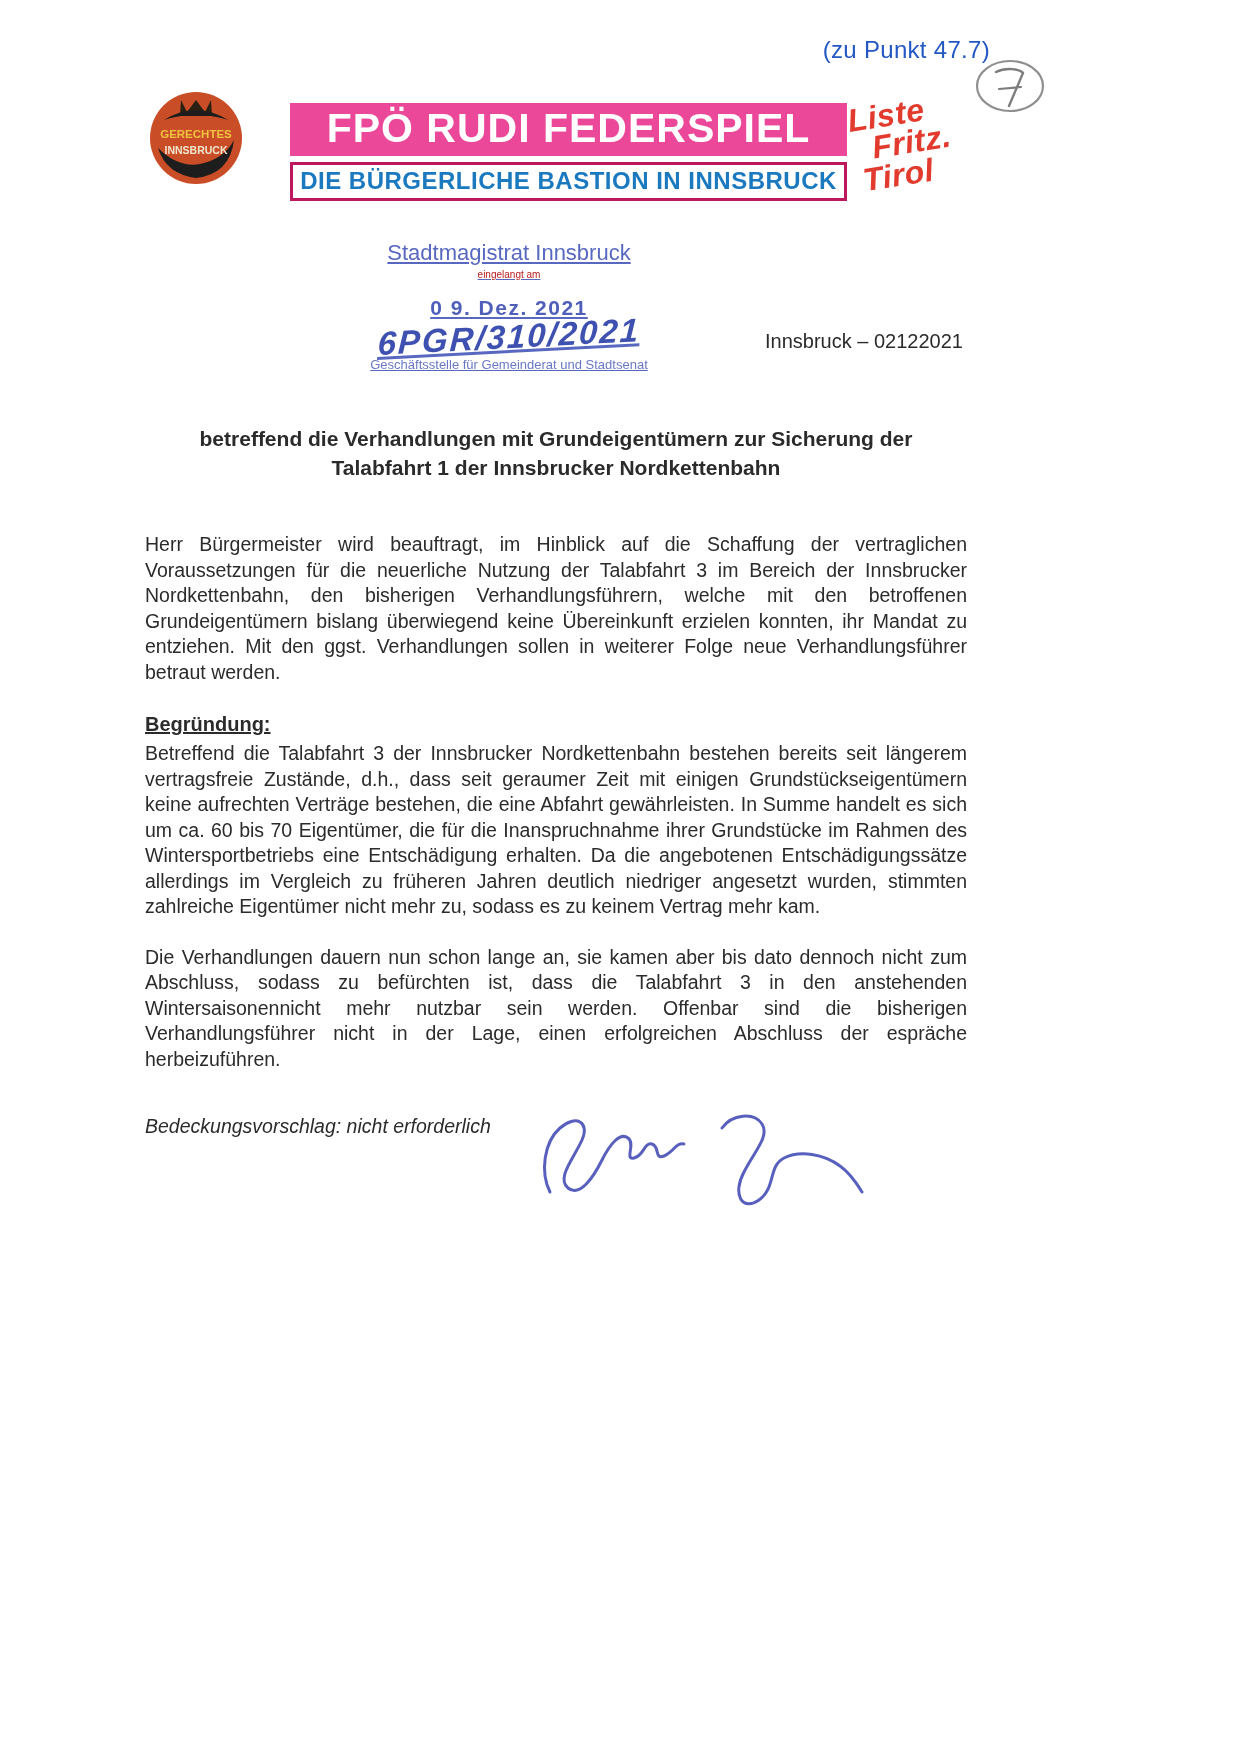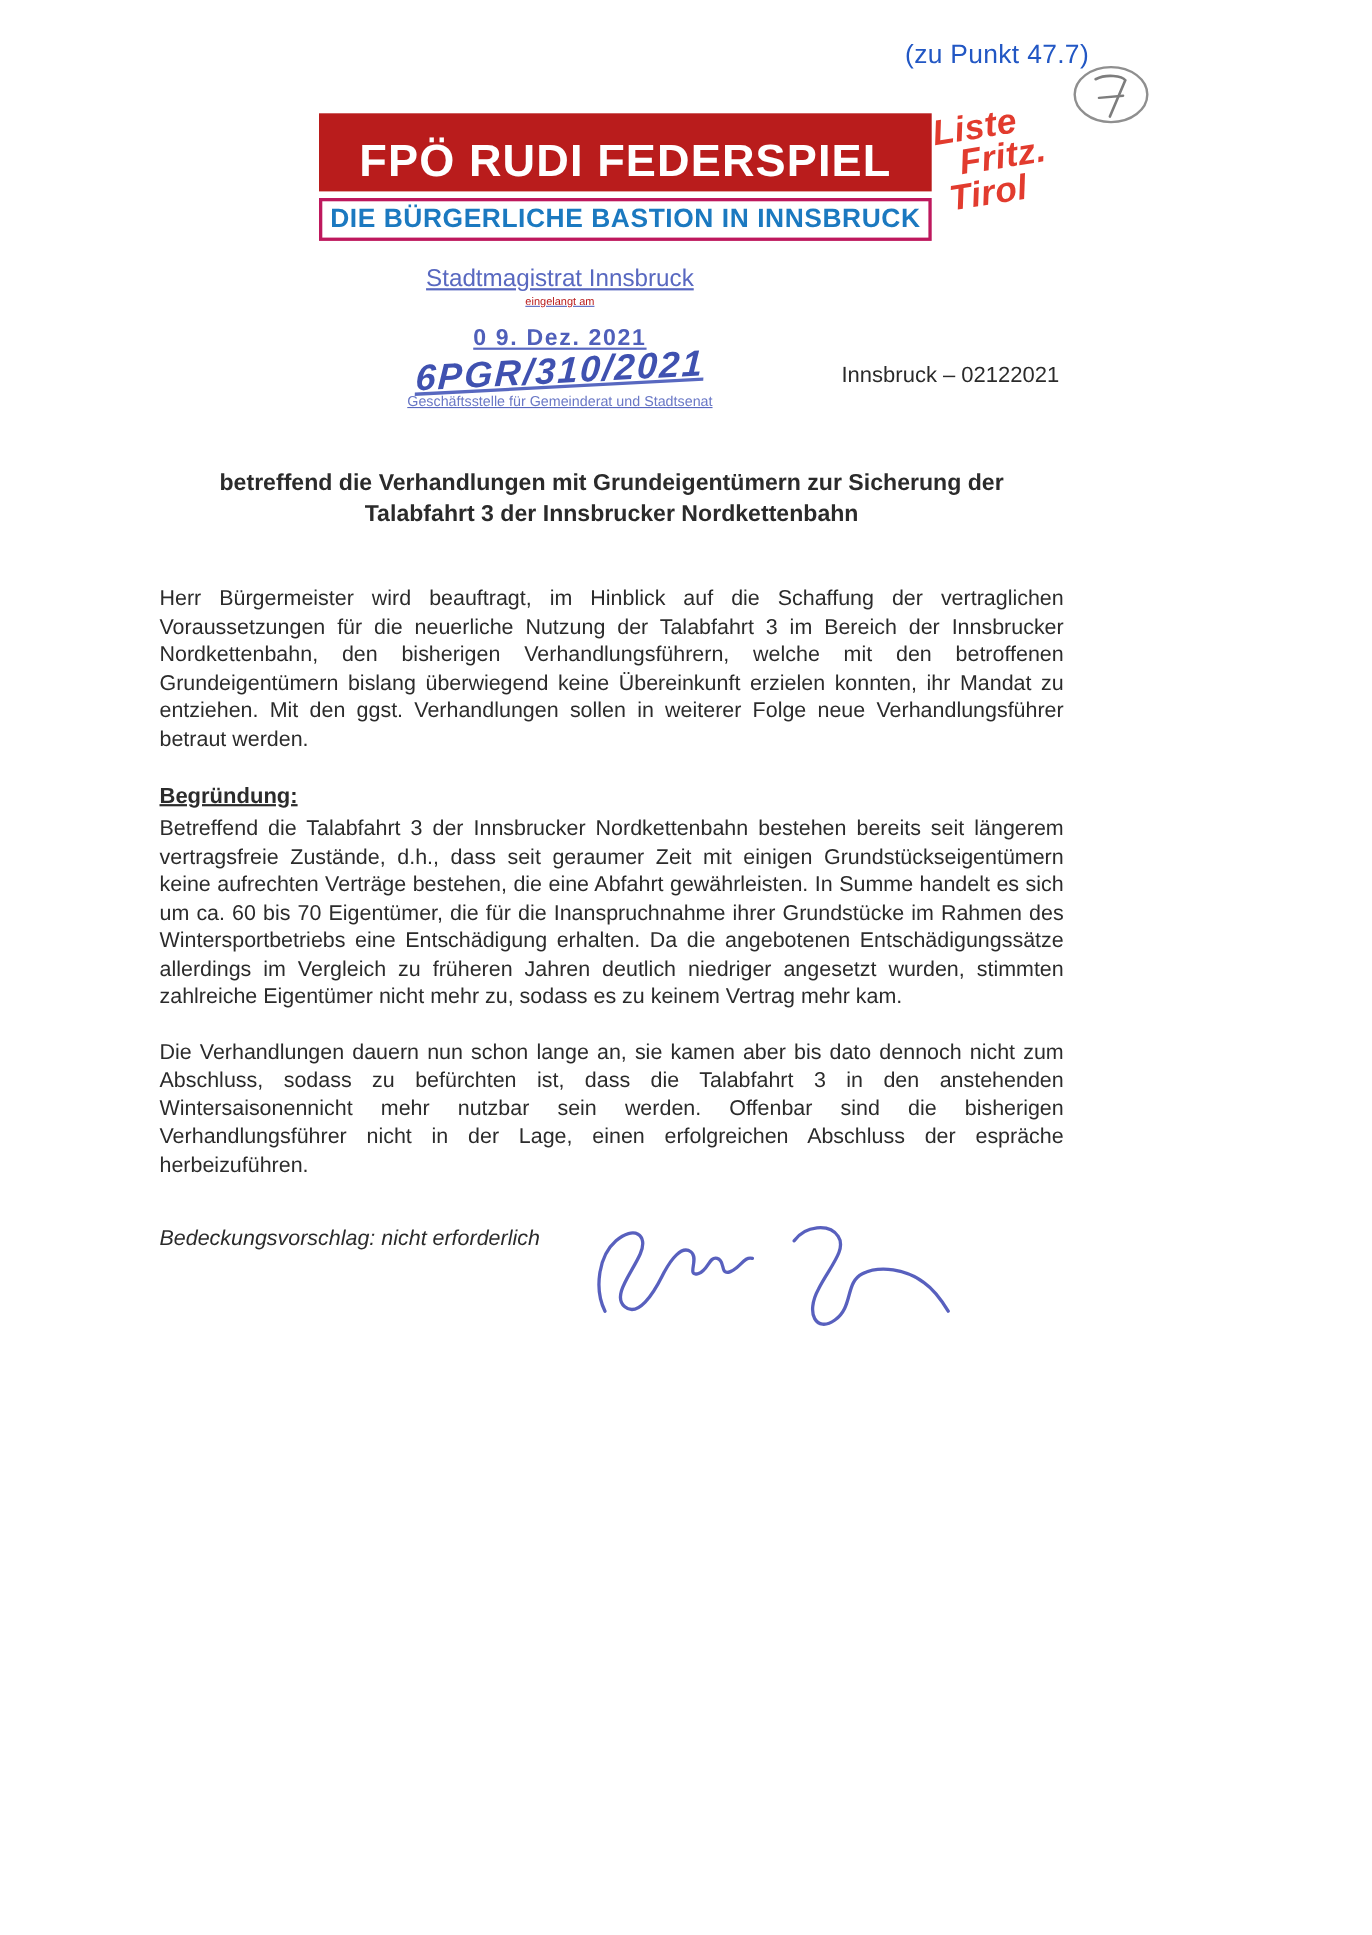--- a/index.html
+++ b/index.html
@@ -16,23 +16,23 @@
     font-size:24px; color:#2257c4; letter-spacing:0.3px;
   }
 
   
   .hand-circle { position:absolute; top:56px; left:972px; }
 
   
   .logo { position:absolute; top:86px; left:148px; width:96px; height:120px; }
   .banner { position:absolute; top:103px; left:290px; width:557px; }
   .banner-title {
-    background:#b91c1c; color:#ffffff; font-weight:bold;
+    background:#ec4899; color:#ffffff; font-weight:bold;
     font-size:41px; line-height:1.18; text-align:center; letter-spacing:1px;
-    padding:19px 0 4px 0;
+    padding:1px 0 4px 0;
   }
   .banner-subtitle {
     margin-top:6px; border:3px solid #be185d; color:#1b79c0;
     font-weight:bold; font-size:24px; text-align:center; padding:2px 0 3px 0;
     letter-spacing:0.5px;
   }
   .liste-fritz {
     position:absolute; top:98px; left:852px;
     color:#e23b2e; font-weight:bold; font-style:italic;
     font-size:32px; line-height:0.95; transform:rotate(-9deg);
@@ -91,20 +91,30 @@
   <div class="corner-ref">(zu Punkt 47.7)</div>
 
   <div class="hand-circle">
     <svg width="78" height="62" viewBox="0 0 78 62">
       <ellipse cx="38" cy="30" rx="33" ry="25" fill="none" stroke="#8f8f8f" stroke-width="2.2"></ellipse>
       <path d="M24,16 C34,11 48,13 51,17 L37,50" fill="none" stroke="#7d7d7d" stroke-width="2.4" stroke-linecap="round"></path>
       <path d="M27,33 L49,31" fill="none" stroke="#7d7d7d" stroke-width="2.2" stroke-linecap="round"></path>
     </svg>
   </div>
 
+  <div class="logo">
+    <svg width="96" height="120" viewBox="0 0 96 120">
+      <circle cx="48" cy="52" r="46" fill="#c94e27"></circle>
+      <path d="M33,14 L39,26 L48,14 L57,26 L63,14 L64,30 L32,30 Z" fill="#2a2014"></path>
+      <path d="M16,34 Q48,14 80,34 Q62,28 48,30 Q34,28 16,34 Z" fill="#1d1d1d"></path>
+      <path d="M10,62 Q30,82 52,78 Q76,73 86,54 Q82,88 48,92 Q18,88 10,62 Z" fill="#1d1d1d"></path>
+      <text x="48" y="52" text-anchor="middle" font-size="11.5" font-weight="bold" fill="#f2c33f">GERECHTES</text>
+      <text x="48" y="68" text-anchor="middle" font-size="10.5" font-weight="bold" fill="#efe7cd">INNSBRUCK</text>
+    </svg>
+  </div>
 
   <div class="banner">
     <div class="banner-title">FPÖ RUDI FEDERSPIEL</div>
     <div class="banner-subtitle">DIE BÜRGERLICHE BASTION IN INNSBRUCK</div>
   </div>
 
   <div class="liste-fritz">
     <div class="lf1">Liste</div>
     <div class="lf2">Fritz.</div>
     <div class="lf3">Tirol</div>
@@ -116,21 +126,21 @@
     <div class="stamp-date">0 9. Dez. 2021</div>
     <div class="stamp-hand">6PGR/310/2021</div>
     <div class="stamp-line3">Geschäftsstelle für Gemeinderat und Stadtsenat</div>
   </div>
 
   <div class="place-date">Innsbruck – 02122021</div>
 
   <div class="title-block">
     <div class="doc-subject">
       <div>betreffend die Verhandlungen mit Grundeigentümern zur Sicherung der</div>
-      <div>Talabfahrt 3 der Innsbrucker Nordkettenbahn</div>
+      <div>Talabfahrt 1 der Innsbrucker Nordkettenbahn</div>
     </div>
   </div>
 
   <div class="doc-body">
     <p class="gap-md">Herr Bürgermeister wird beauftragt, im Hinblick auf die Schaffung der vertraglichen Voraussetzungen für die neuerliche Nutzung der Talabfahrt 3 im Bereich der Innsbrucker Nordkettenbahn, den bisherigen Verhandlungsführern, welche mit den betroffenen Grundeigentümern bislang überwiegend keine Übereinkunft erzielen konnten, ihr Mandat zu entziehen. Mit den ggst. Verhandlungen sollen in weiterer Folge neue Verhandlungsführer betraut werden.</p>
 
     <div class="section-heading">Begründung:</div>
     <p class="gap-sm">Betreffend die Talabfahrt 3 der Innsbrucker Nordkettenbahn bestehen bereits seit längerem vertragsfreie Zustände, d.h., dass seit geraumer Zeit mit einigen Grundstückseigentümern keine aufrechten Verträge bestehen, die eine Abfahrt gewährleisten. In Summe handelt es sich um ca. 60 bis 70 Eigentümer, die für die Inanspruchnahme ihrer Grundstücke im Rahmen des Wintersportbetriebs eine Entschädigung erhalten. Da die angebotenen Entschädigungssätze allerdings im Vergleich zu früheren Jahren deutlich niedriger angesetzt wurden, stimmten zahlreiche Eigentümer nicht mehr zu, sodass es zu keinem Vertrag mehr kam.</p>
     <p>Die Verhandlungen dauern nun schon lange an, sie kamen aber bis dato dennoch nicht zum Abschluss, sodass zu befürchten ist, dass die Talabfahrt 3 in den anstehenden Wintersaisonennicht mehr nutzbar sein werden. Offenbar sind die bisherigen Verhandlungsführer nicht in der Lage, einen erfolgreichen Abschluss der espräche herbeizuführen.</p>
 

